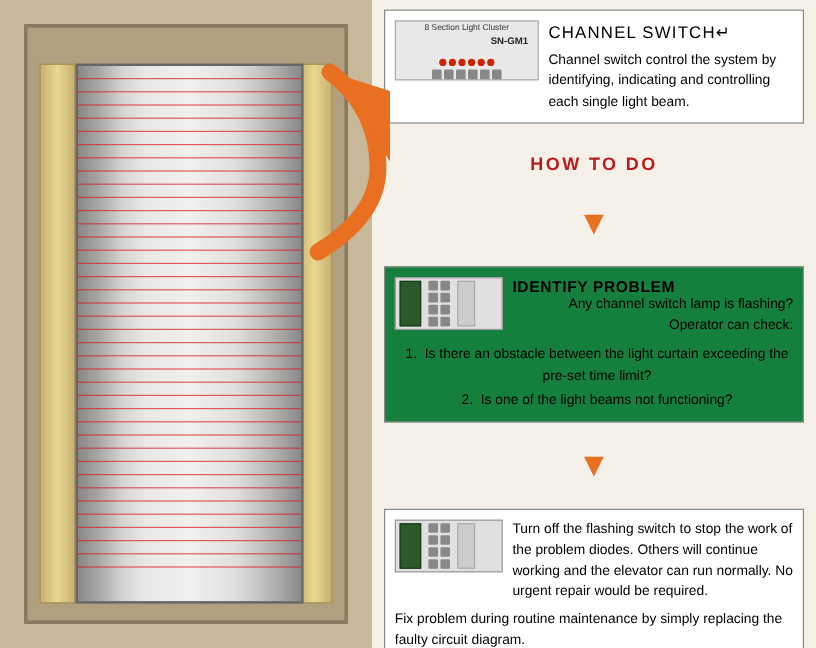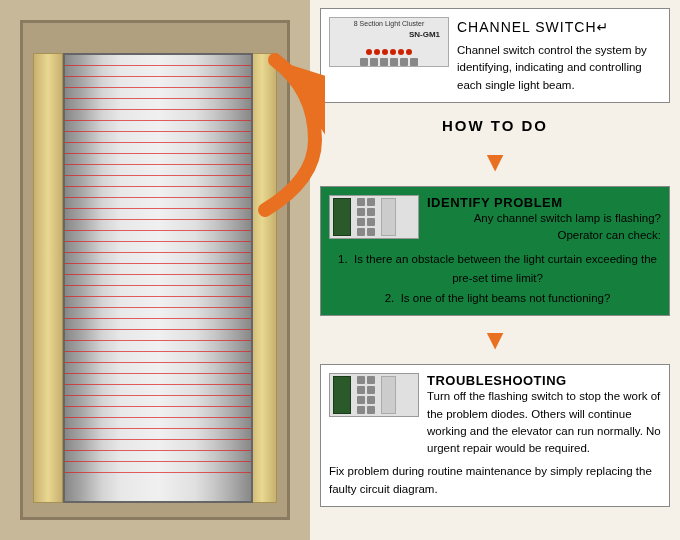--- a/index.html
+++ b/index.html
@@ -94,21 +94,21 @@
       width: 70px;
       height: 180px;
     }
 
     
     .right-panel {
       flex: 1;
       padding: 8px 10px;
       display: flex;
       flex-direction: column;
-      gap: 10px;
+      gap: 22px;
       background: #f5f0e8;
     }
 
     
     .info-box {
       border: 1.5px solid #888;
       background: white;
       padding: 8px;
     }
 
@@ -175,21 +175,21 @@
       margin-bottom: 4px;
       letter-spacing: 1px;
     }
 
     .section-title {
       text-align: center;
       font-size: 15px;
       font-weight: bold;
       letter-spacing: 2px;
       padding: 4px 0;
-      color: #000000;
+      color: #b91c1c;
     }
 
     .orange-arrow {
       text-align: center;
       font-size: 28px;
       color: #e87020;
       line-height: 1;
       padding: 0;
     }
 
@@ -431,20 +431,19 @@
             <div class="small-btn"></div>
             <div class="small-btn"></div>
             <div class="small-btn"></div>
             <div class="small-btn"></div>
           </div>
         </div>
         <div style="width:15px; height:38px; background:#ccc; margin:3px; border:1px solid #aaa;"></div>
       </div>
 
       <div>
-        <div class="troubleshoot-title">TROUBLESHOOTING</div>
         <div class="troubleshoot-text">Turn off the flashing switch to stop the work of the problem diodes.  Others will continue working and the elevator can run normally.  No urgent repair would be required.</div>
       </div>
     </div>
     <div class="troubleshoot-text">Fix problem during routine maintenance by simply replacing the faulty circuit diagram.</div>
   </div>
 
 </div>
 
 </body></html>

